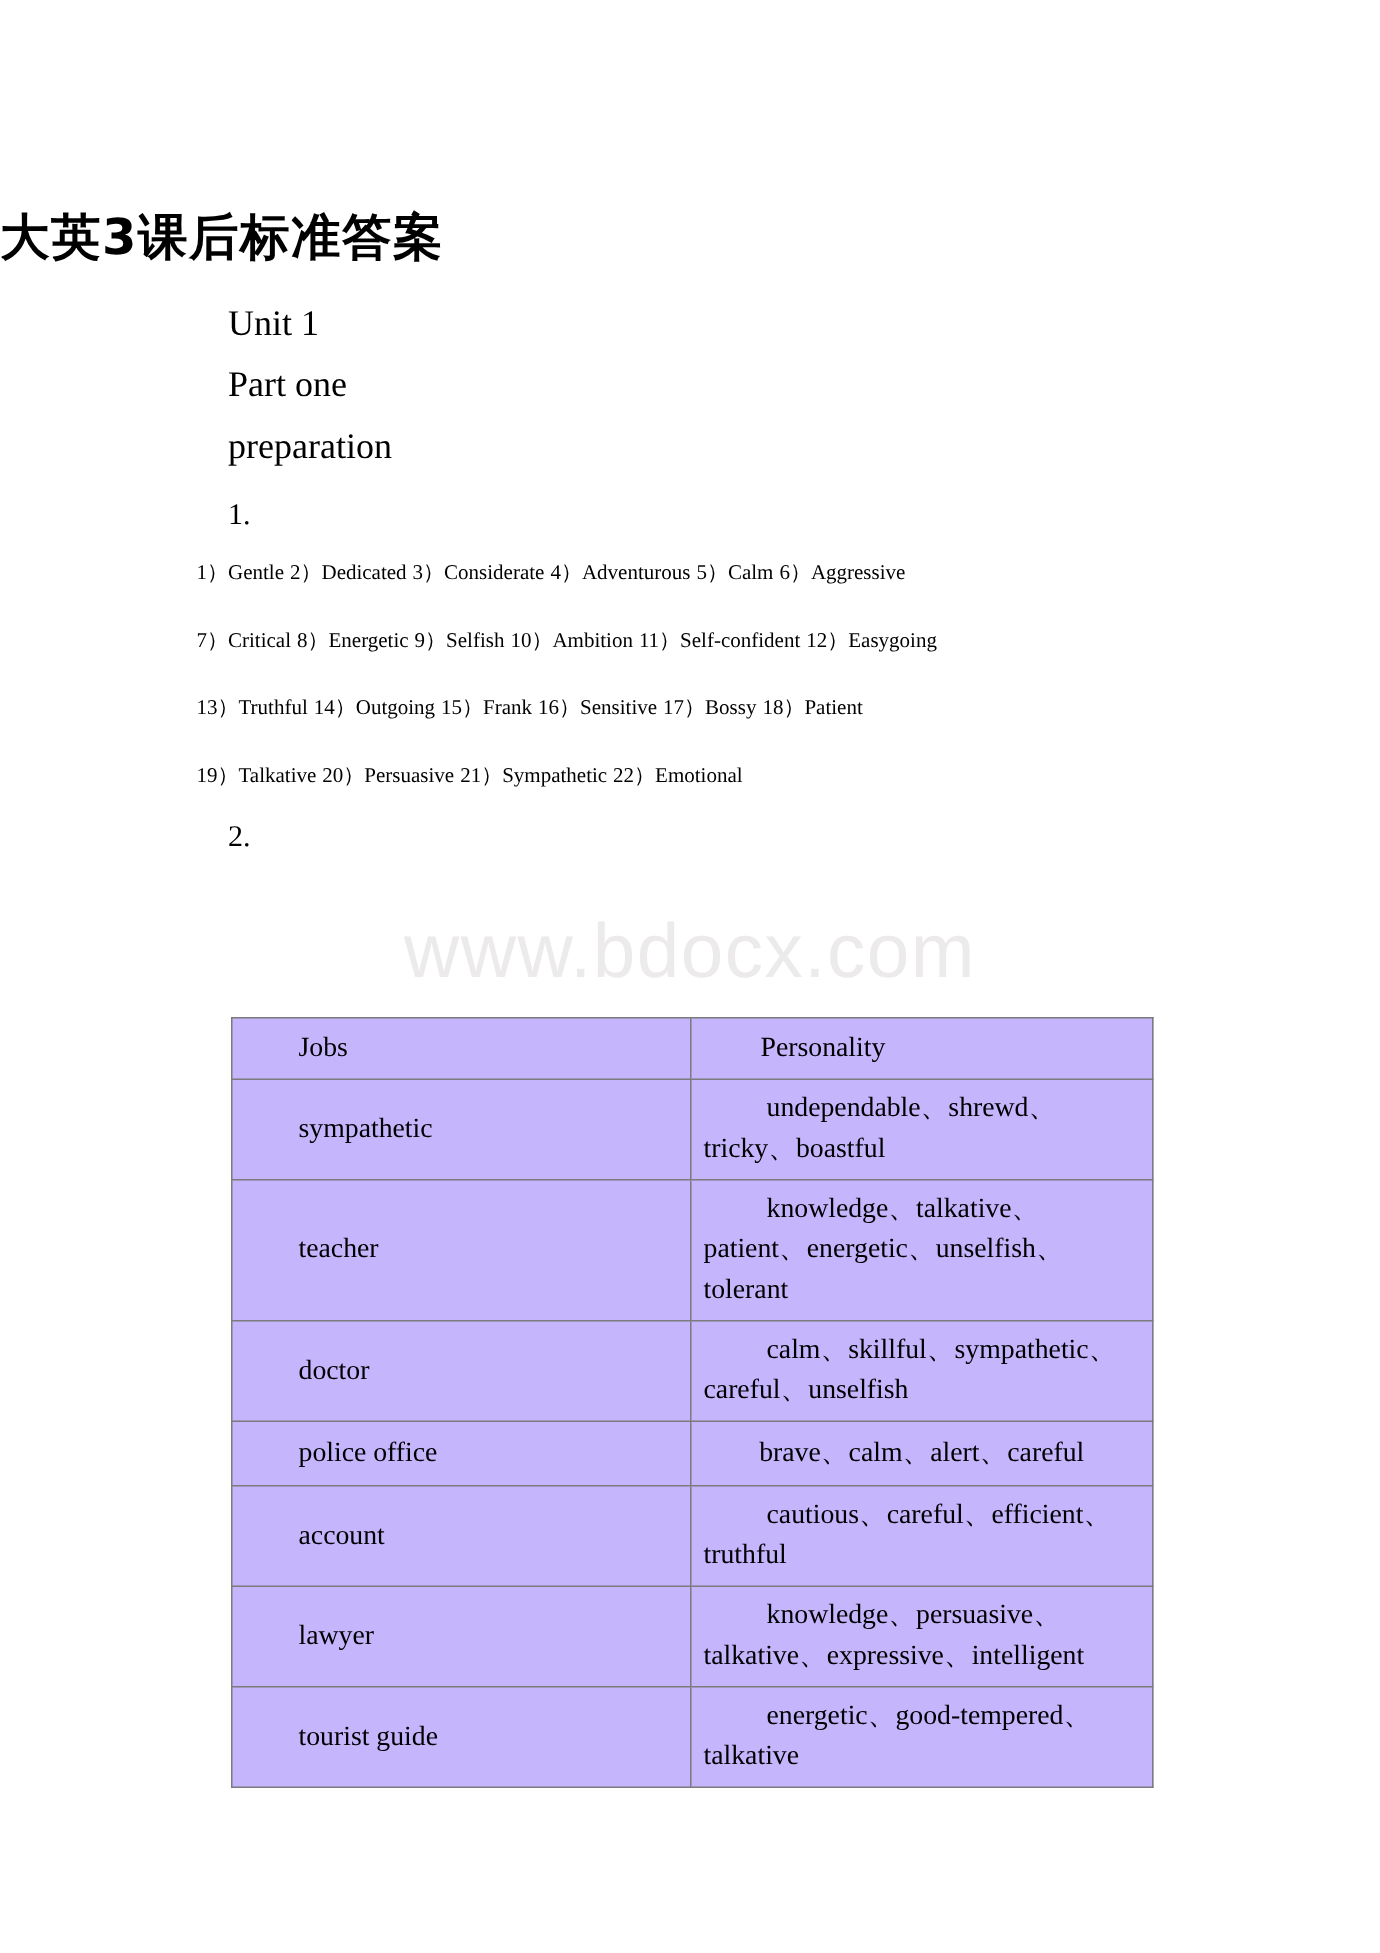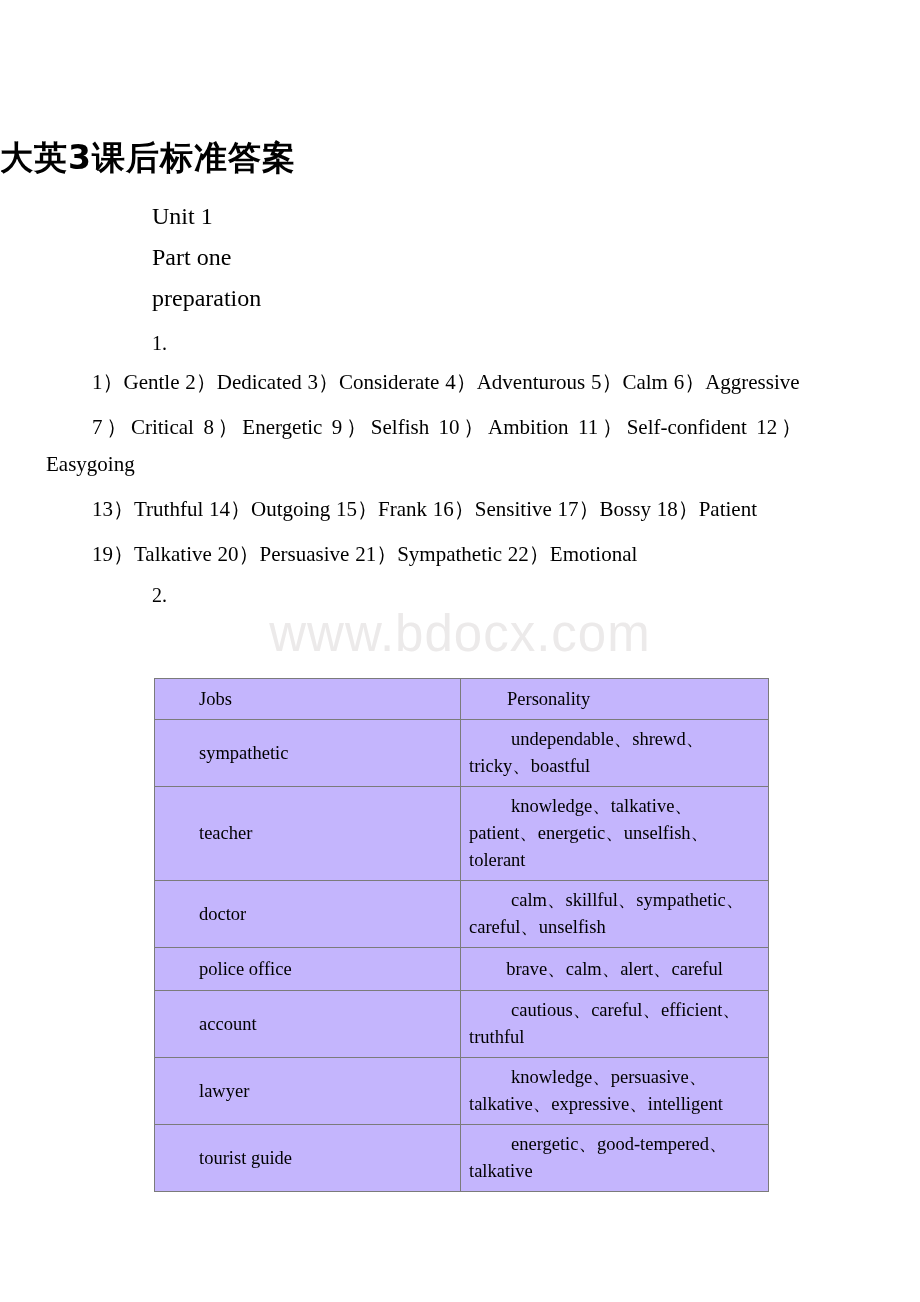--- a/index.html
+++ b/index.html
@@ -66,24 +66,24 @@
     line-height: 41px;
     white-space: pre;
   }
   .body-line.first-of-block {
     padding-top: 16px;
   }
 
   
   .answer-para {
     margin: 0;
-    padding-left: 46px;
+    padding-left: 85px;
     padding-right: 118px;
     text-indent: 46px;
-    font-size: 21px;
+    font-size: 14px;
     line-height: 37px;
     text-align: justify;
     word-spacing: 0.5px;
   }
   .answer-para.sp {
     margin-top: 8px;
   }
 
   .num-line {
     margin: 0;

